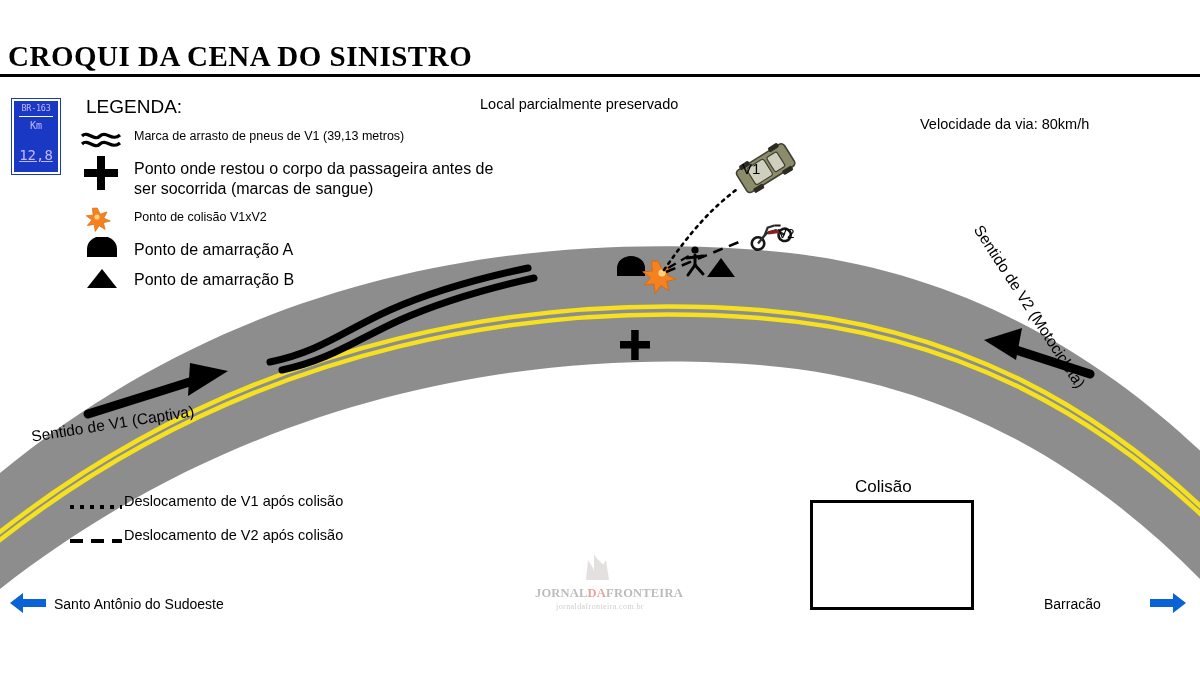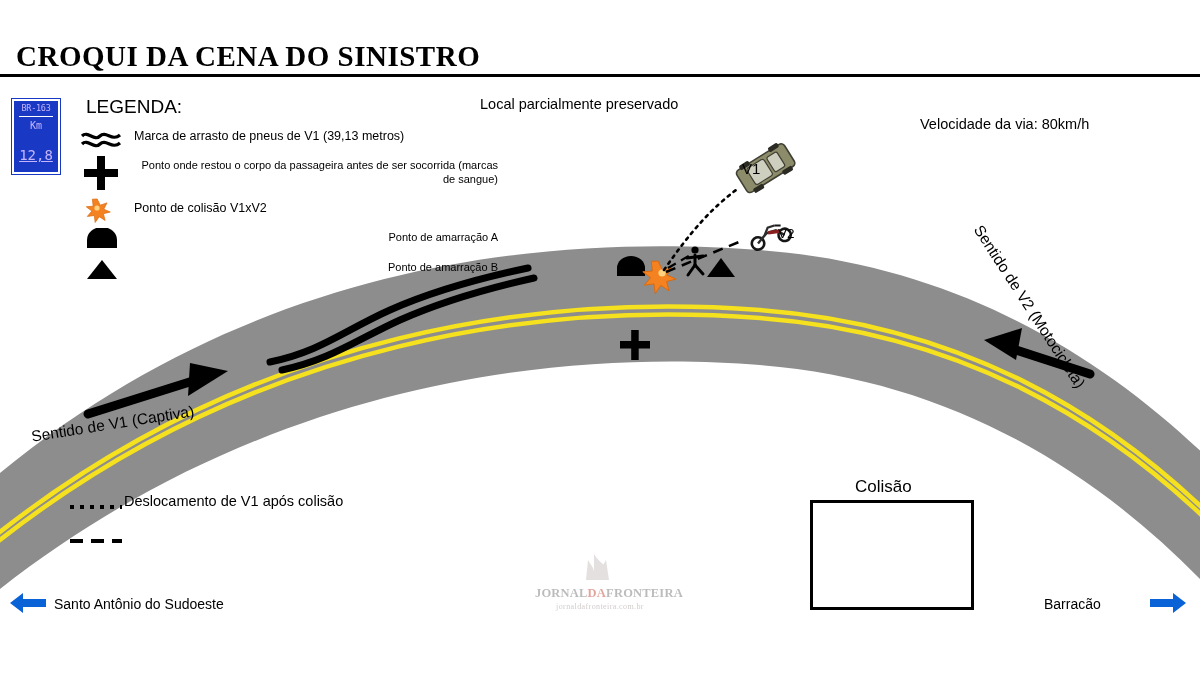--- a/index.html
+++ b/index.html
@@ -23,21 +23,21 @@
     position: absolute;
     left: 0;
     top: 40px;
     width: 1200px;
   }
   #title-text {
     font-family: "Liberation Serif", serif;
     font-weight: bold;
     font-size: 29px;
     letter-spacing: 0.5px;
-    padding-left: 16px;
+    padding-left: 8px;
     white-space: nowrap;
   }
   #title-rule {
     position: absolute;
     left: 0;
     top: 34px;
     width: 1200px;
     height: 3px;
     background: #000000;
   }
@@ -103,21 +103,21 @@
     top: 0;
     width: 50px;
     height: 26px;
   }
   .legend-label {
     margin-left: 56px;
     font-size: 12.5px;
     line-height: 1.25;
     padding-top: 3px;
   }
-  .legend-label.small { font-size: 11px; text-align: right; }
+  .legend-label.small { font-size: 16px; }
 
   
   .canvas-text {
     position: absolute;
     font-size: 14.5px;
     white-space: nowrap;
   }
   #local-preservado { left: 480px; top: 96px; }
   #velocidade { left: 920px; top: 116px; }
   #sentido-v1 {
@@ -402,20 +402,21 @@
         </svg>
       </div>
       <div class="disp-label">Deslocamento de V1 após colisão</div>
     </div>
     <div class="disp-row">
       <div class="disp-sym">
         <svg width="56" height="10" viewBox="0 0 56 10">
           <path d="M 2,5 L 54,5" stroke="#000000" stroke-width="4" stroke-dasharray="13,8" stroke-linecap="butt"></path>
         </svg>
       </div>
+      <div class="disp-label">Deslocamento de V2 após colisão</div>
     </div>
   </div>
 
   <div id="colisao-title">Colisão</div>
   <div id="colisao-box"></div>
 
   <svg class="arrow-blue" style="left:8px; top:590px;" width="40" height="26" viewBox="0 0 40 26">
     <path d="M 2,13 L 15,3 L 15,9 L 38,9 L 38,17 L 15,17 L 15,23 Z" fill="#0a63d6"></path>
   </svg>
   <div id="bottom-left-label">Santo Antônio do Sudoeste</div>

